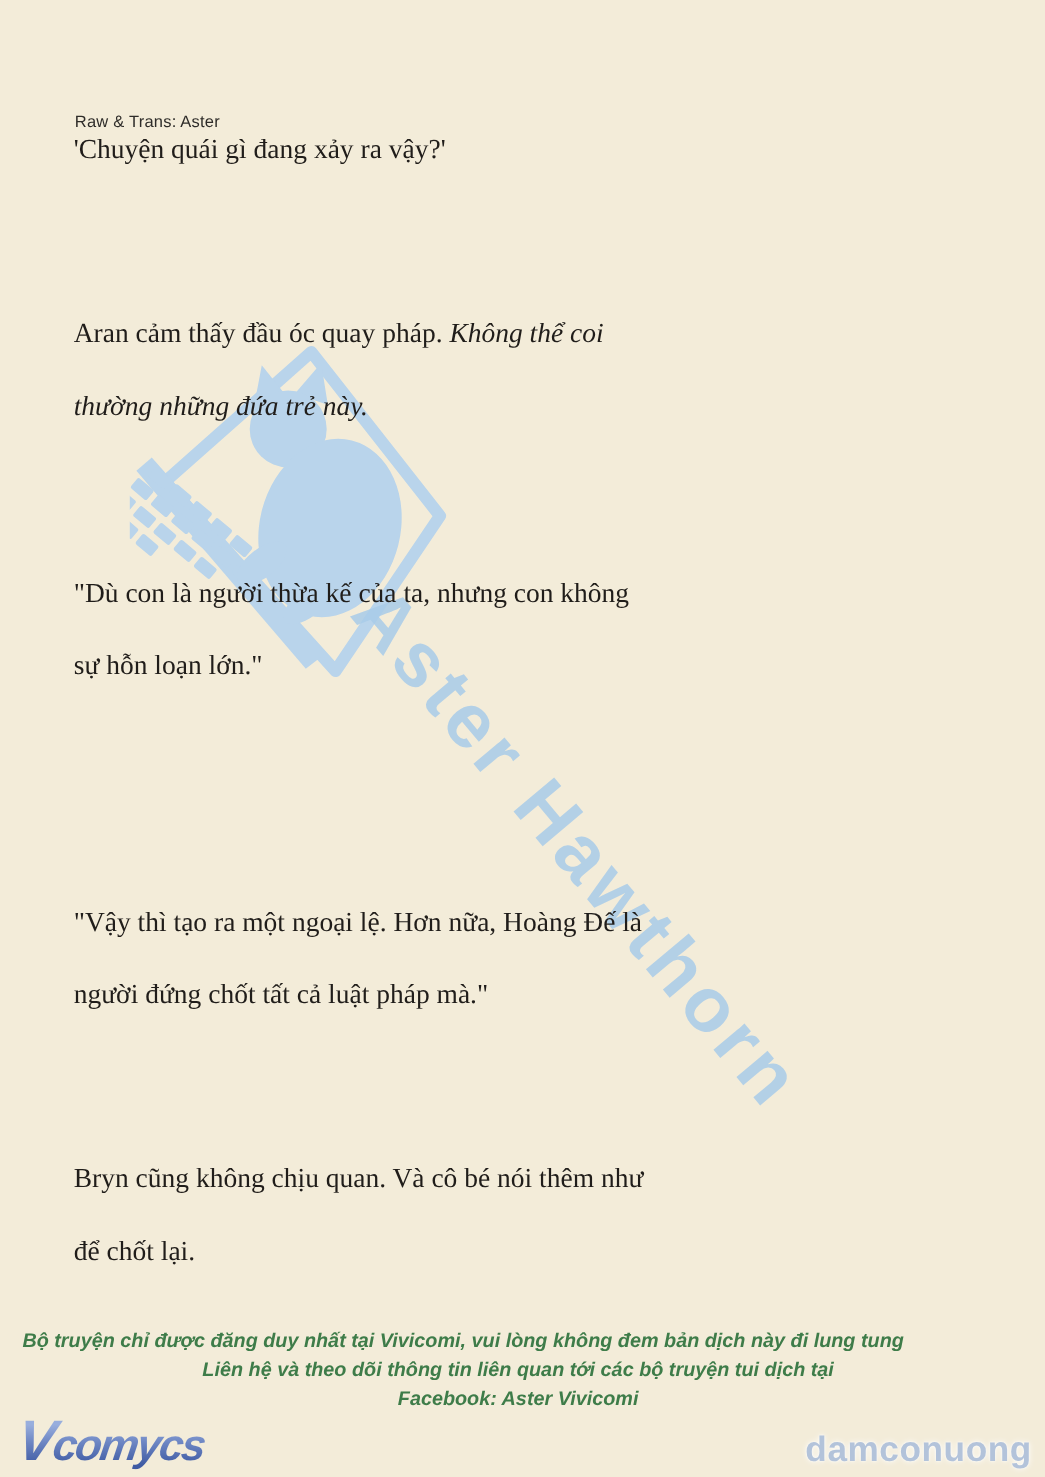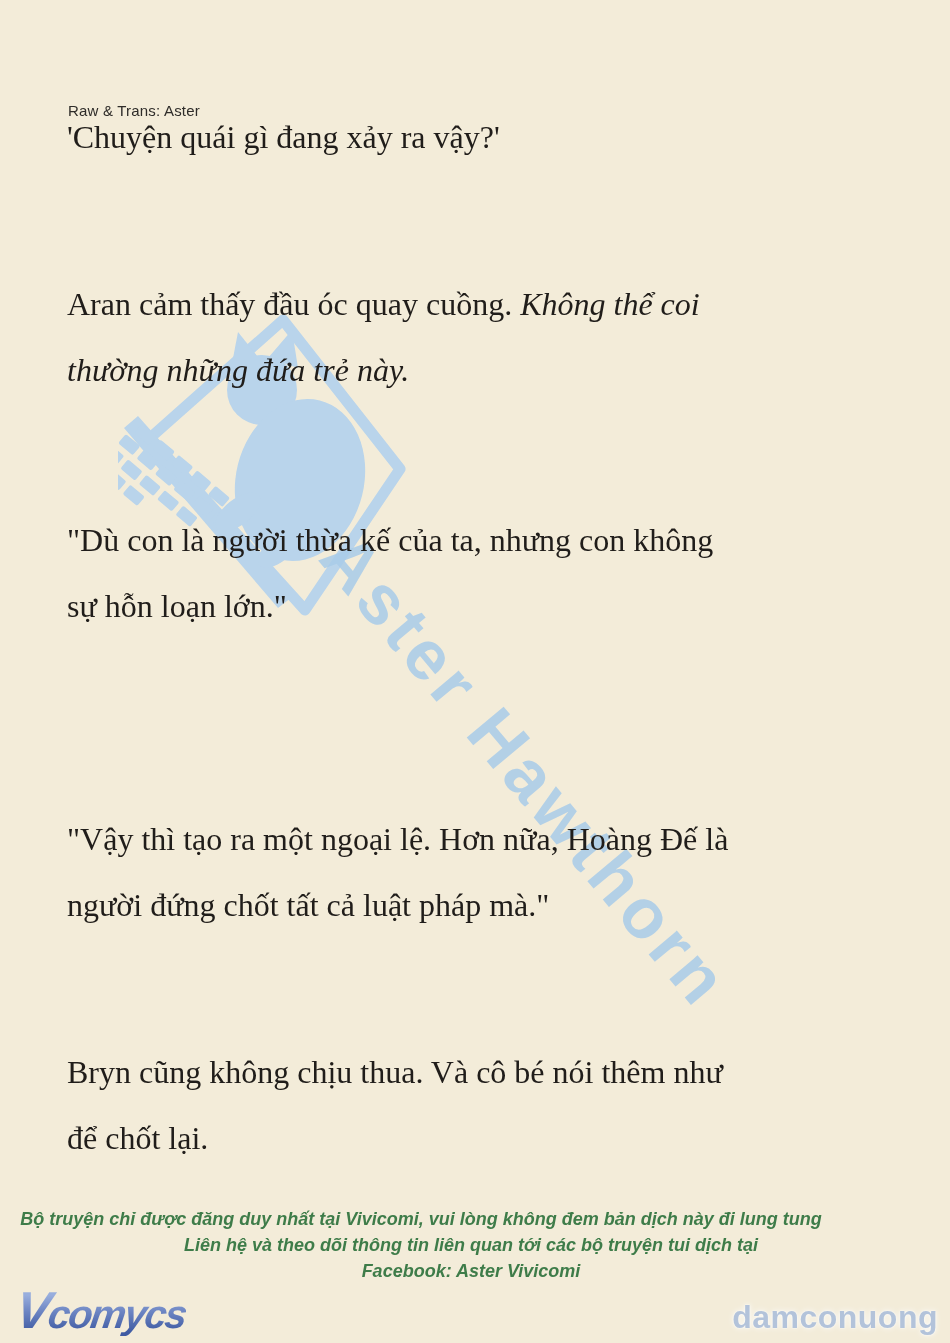--- a/index.html
+++ b/index.html
@@ -28,21 +28,21 @@
     font-family:"Liberation Sans", sans-serif;
     font-weight:bold;font-size:70px;letter-spacing:5px;
     color:var(--wm-text,#a9cce9);opacity:.85;
     transform:rotate(50deg);transform-origin:0 0;
     white-space:nowrap;pointer-events:none;
   }
 
   
   .para{
     position:absolute;left:67px;width:830px;
-    font-size:32px;line-height:66px;color:var(--fg,#201d1a);
+    font-size:25px;line-height:66px;color:var(--fg,#201d1a);
   }
   .bodyline{white-space:pre;}
   .it{font-style:italic;}
   .p0{top:104px}.p1{top:271px}.p2{top:507px}.p3{top:806px}.p4{top:1039px}
 
   
   .footer{
     position:absolute;left:0;top:1206px;width:942px;text-align:center;
     font-family:"Liberation Sans", sans-serif;
     font-weight:bold;font-style:italic;
@@ -111,33 +111,33 @@
       <ellipse cx="120" cy="200" rx="27" ry="13" transform="rotate(-38 120 200)"></ellipse>
       <ellipse cx="160" cy="238" rx="24" ry="12" transform="rotate(-38 160 238)"></ellipse>
     </g>
   </svg>
   <div class="wm-text">Aster Hawthorn</div>
 
   <div class="para p0">
       <div class="bodyline"><span>'Chuyện quái gì đang xảy ra vậy?'</span></div>
     </div>
   <div class="para p1">
-      <div class="bodyline"><span>Aran cảm thấy đầu óc quay cuồng. </span><span class="it">Không thể coi</span></div>
+      <div class="bodyline"><span>Aran cảm thấy đầu óc quay pháp. </span><span class="it">Không thể coi</span></div>
       <div class="bodyline"><span class="it">thường những đứa trẻ này.</span></div>
     </div>
   <div class="para p2">
       <div class="bodyline"><span>"Dù con là người thừa kế của ta, nhưng con không</span></div>
       <div class="bodyline"><span>sự hỗn loạn lớn."</span></div>
     </div>
   <div class="para p3">
       <div class="bodyline"><span>"Vậy thì tạo ra một ngoại lệ. Hơn nữa, Hoàng Đế là</span></div>
       <div class="bodyline"><span>người đứng chốt tất cả luật pháp mà."</span></div>
     </div>
   <div class="para p4">
-      <div class="bodyline"><span>Bryn cũng không chịu thua. Và cô bé nói thêm như</span></div>
+      <div class="bodyline"><span>Bryn cũng không chịu quan. Và cô bé nói thêm như</span></div>
       <div class="bodyline"><span>để chốt lại.</span></div>
     </div>
 
   <div class="footer">
     <div class="fline fline0">Bộ truyện chỉ được đăng duy nhất tại Vivicomi, vui lòng không đem bản dịch này đi lung tung</div>
     <div class="fline">Liên hệ và theo dõi thông tin liên quan tới các bộ truyện tui dịch tại</div>
     <div class="fline">Facebook: Aster Vivicomi</div>
   </div>
 
   <div class="logo-left">Vcomycs</div>

